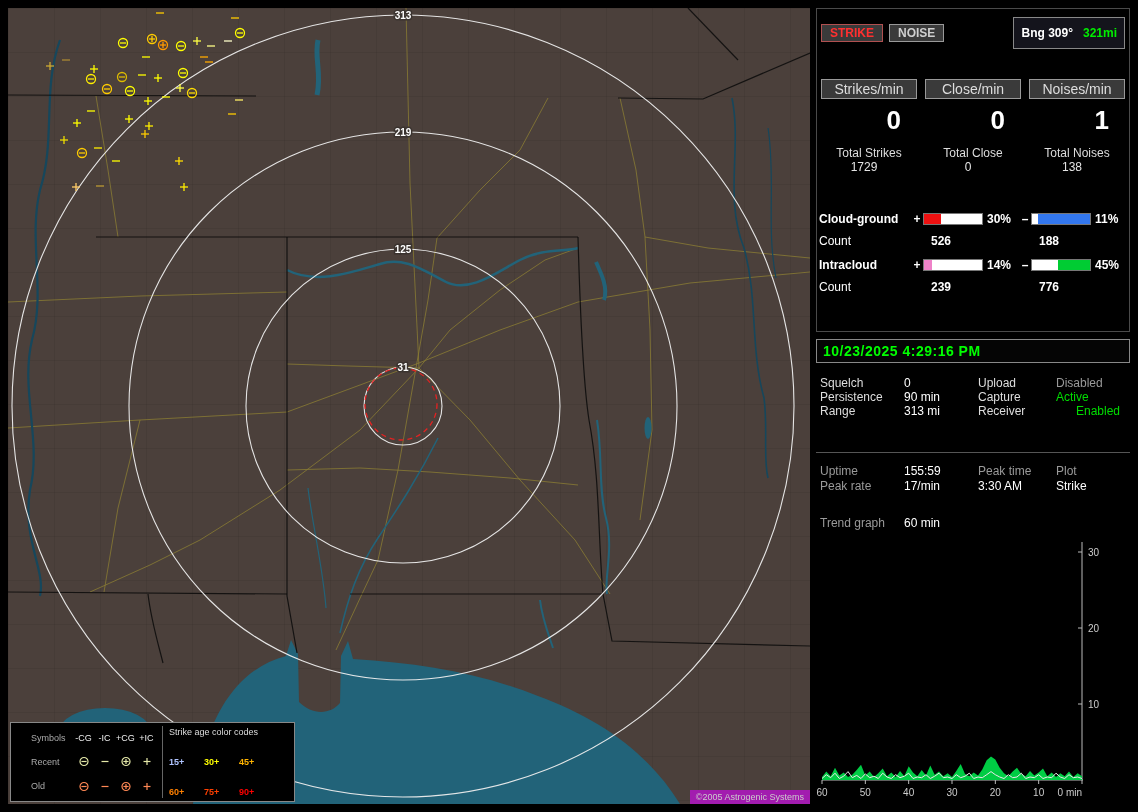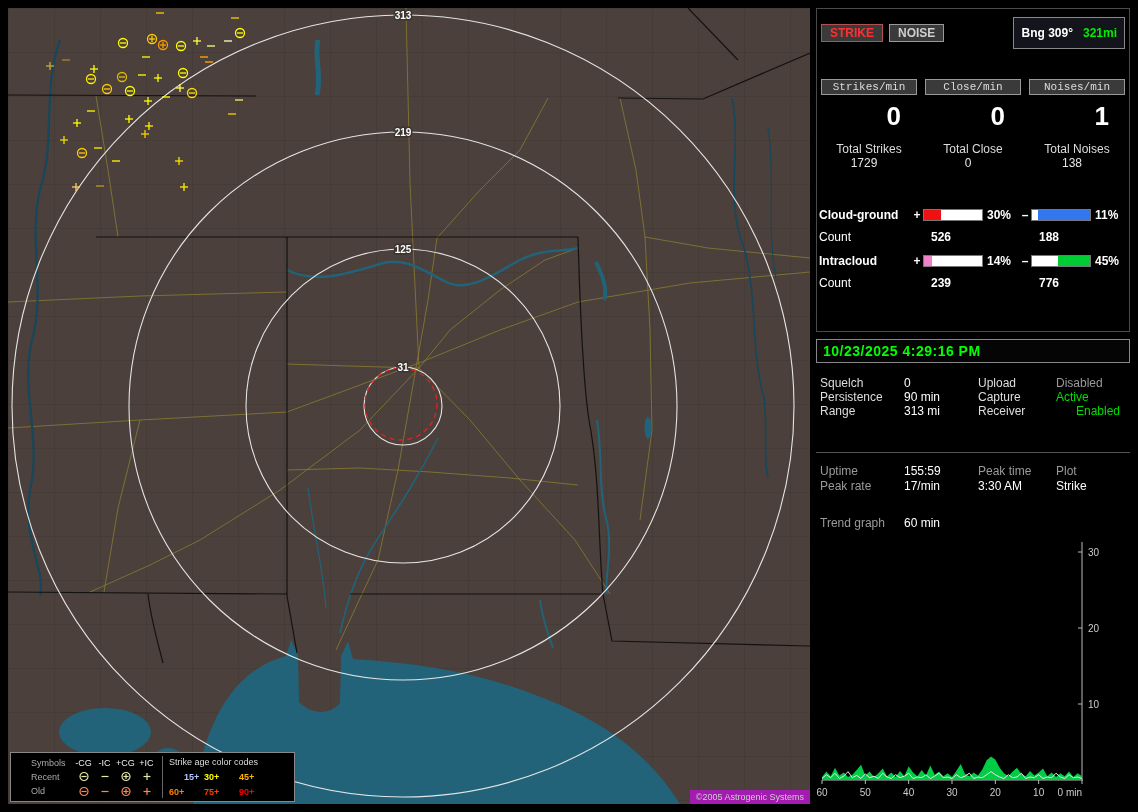--- a/index.html
+++ b/index.html
@@ -17,40 +17,40 @@
   .border{stroke:#0b0b0b;fill:none;stroke-width:1.2;opacity:.85}
   .riverdark{stroke:#16475c;fill:none}
   .ring-label{fill:#fff;font-size:10px;font-weight:bold;stroke:#3a332f;stroke-width:3px;paint-order:stroke;font-family:"Liberation Sans",sans-serif}
 
   #map-copyright{position:absolute;right:0;bottom:0;background:#a21caf;color:#ccc;font-size:9px;padding:2px 6px;}
 
   
   #map-legend{position:absolute;left:2px;bottom:2px;background:#000;border:1px solid #888;
               display:flex;font-size:9px;color:#ccc;padding:3px 20px;gap:5px;line-height:12px}
   .lg-left{display:grid;grid-template-columns:42px 21px 21px 21px 21px;row-gap:1px;align-items:center}
-  .lg-right{border-left:1px solid #666;padding-left:6px;display:grid;grid-template-columns:35px 35px 35px;row-gap:3px;align-items:center}
+  .lg-right{border-left:1px solid #666;padding-left:6px;display:grid;grid-template-columns:35px 35px 35px;row-gap:18px;align-items:center}
   .lg-age-title{grid-column:1/4;color:#ddd;white-space:nowrap}
   .lg-h{color:#eee;text-align:center}
   .lg-label{color:#aaa}
   .lg-sym{display:block;margin:0 auto}
   .sym-recent{stroke:var(--sym-recent);stroke-width:1.2;fill:none}
   .sym-old{stroke:var(--sym-old);stroke-width:1.2;fill:none}
   .age{font-weight:bold}
 
   
   #panel{position:absolute;left:816px;top:8px;width:314px;height:796px}
   #top-section{position:absolute;top:0;left:0;width:314px;height:324px;border:1px solid #4a4a4a;background:#000}
   .mode-row{display:flex;align-items:center;margin:8px 4px 0 4px;gap:6px}
   .mode-btn{background:#3a3a3a;border:1px solid #999;font-size:12px;font-weight:bold;
             padding:1px 8px;font-family:inherit;cursor:pointer}
   #strike-btn{border-color:#b05050}
   .bng-box{margin-left:auto;background:#14141c;border:1px solid #888;padding:8px 7px;font-weight:bold;display:flex;gap:10px;white-space:nowrap}
 
   .counter-grid{display:grid;grid-template-columns:1fr 1fr 1fr;margin-top:30px;column-gap:8px;padding:0 4px}
-  .counter-btn{background:#3a3a3a;border:1px solid #999;color:#ddd;font-size:11px;padding:1px 2px;width:100%;font-family:Liberation Mono, monospace;cursor:pointer}
+  .counter-btn{background:#3a3a3a;border:1px solid #999;color:#ddd;font-size:14px;padding:1px 2px;width:100%;font-family:Liberation Sans, sans-serif;cursor:pointer}
   .counter-val{font-size:26px;font-weight:bold;text-align:right;padding-right:16px;margin-top:6px;color:#fff}
 
   .totals-grid{display:grid;grid-template-columns:1fr 1fr 1fr;margin-top:10px;column-gap:8px;padding:0 4px;text-align:center}
   .total-label{color:#ddd}
   .total-val{text-align:center;padding-right:10px;margin-top:0;color:#e5e5e5}
 
   .dist-block{margin-top:38px;padding:0 2px}
   .dist-title{color:#eee;text-decoration:underline;margin-left:2px}
   .dist-row{display:grid;grid-template-columns:92px 12px 60px 36px 12px 60px 1fr;align-items:center;margin-top:10px}
   .dist-row.counts{margin-top:8px}
@@ -359,21 +359,21 @@
         </svg>
       <svg class="lg-sym" width="14" height="11" viewBox="-7 -5.5 14 11">
           <g class="sym-old">
             <line x1="-3.5" x2="3.5" y1="0" y2="0"></line>
             <line y1="-3.5" y2="3.5" x1="0" x2="0"></line>
           </g>
         </svg>
     </div>
     <div class="lg-right">
       <span class="lg-age-title">Strike age color codes</span>
-      <span class="age" style="color: rgb(176, 196, 255); margin-left: 15px;">15+</span>
+      <span class="age" style="color: rgb(176, 196, 255);">15+</span>
       <span class="age" style="color: rgb(255, 255, 0);">30+</span>
       <span class="age" style="color: rgb(255, 180, 0);">45+</span>
       <span class="age" style="color: rgb(255, 128, 0);">60+</span>
       <span class="age" style="color: rgb(255, 64, 0);">75+</span>
       <span class="age" style="color: rgb(255, 0, 0);">90+</span>
     </div>
   </div>
 
   <div id="map-copyright">©2005 Astrogenic Systems</div>
 </div>

